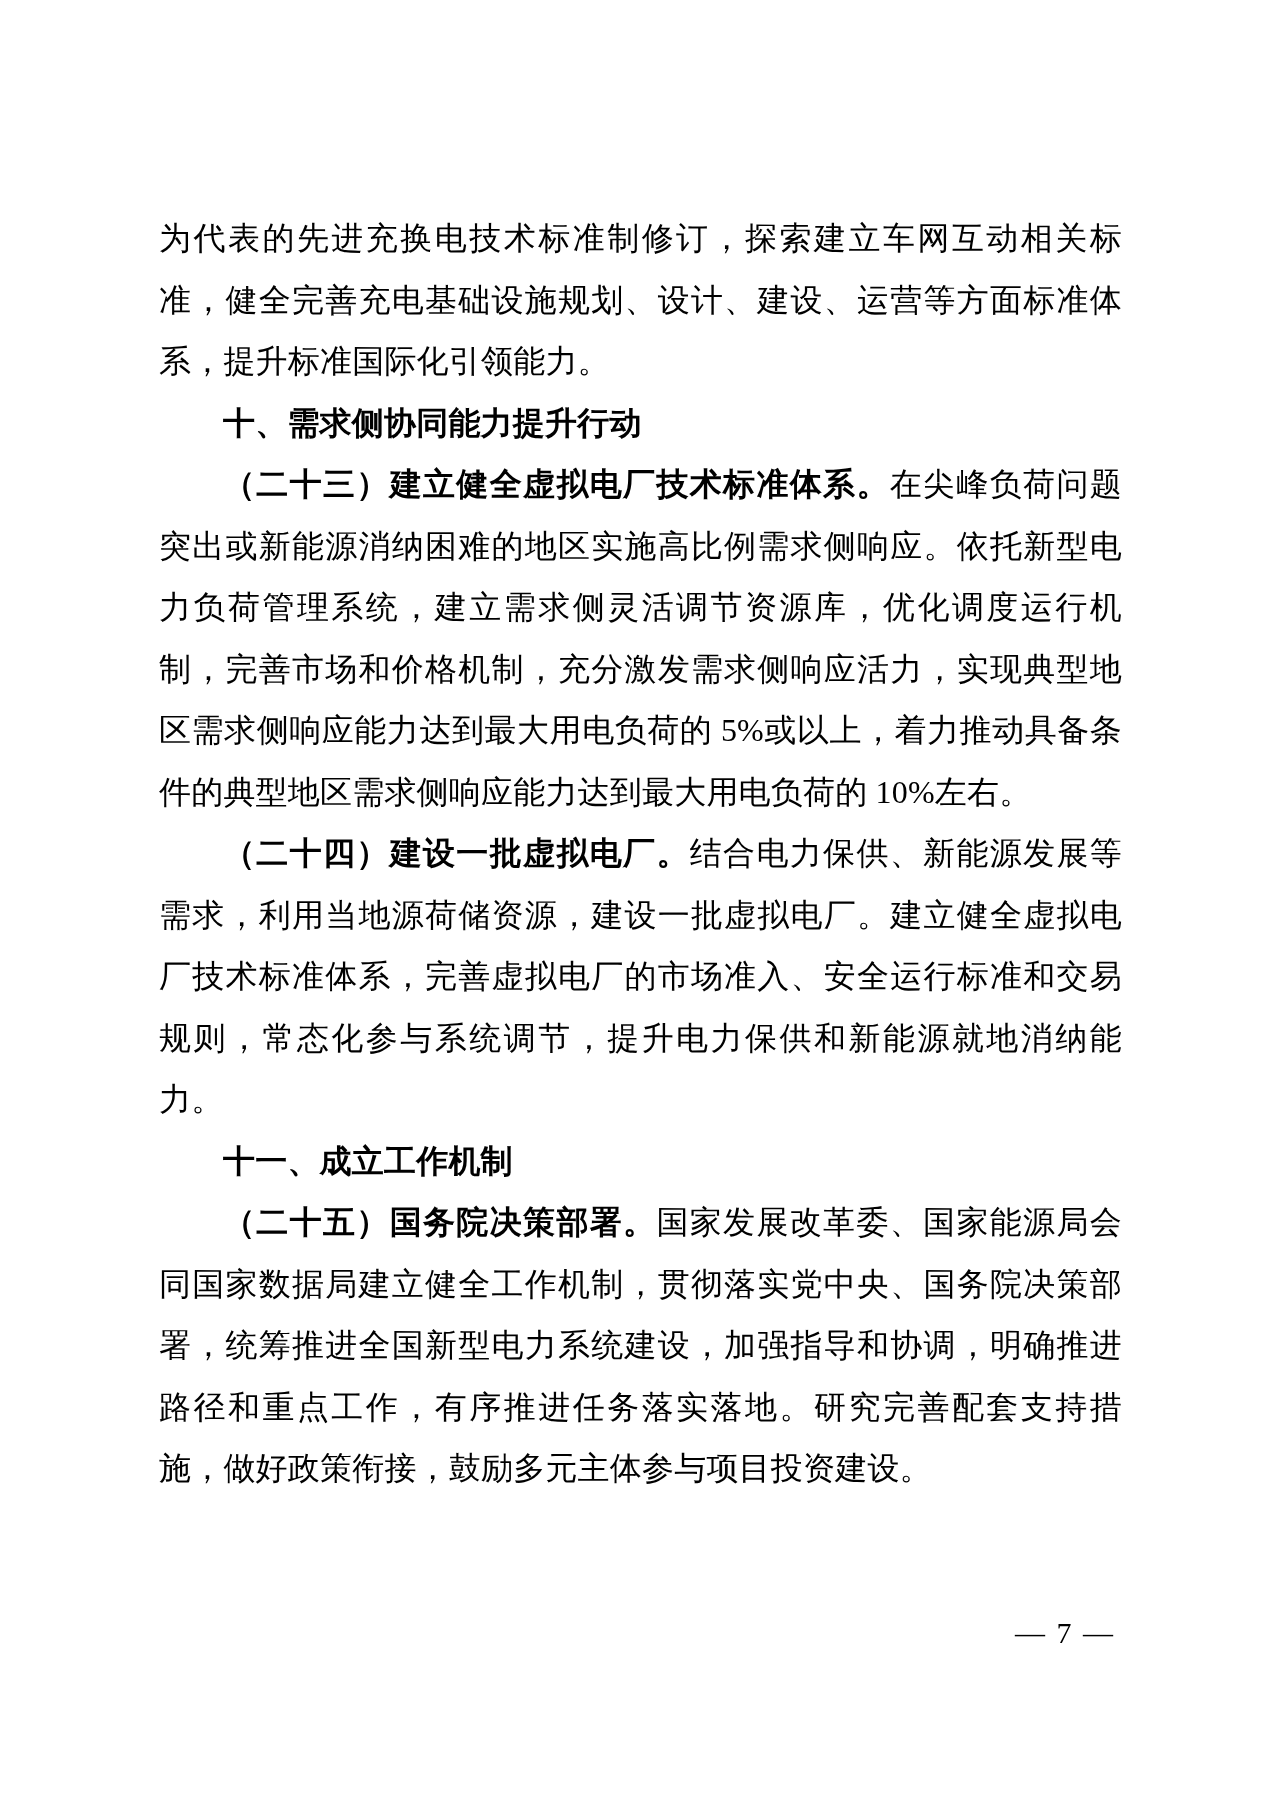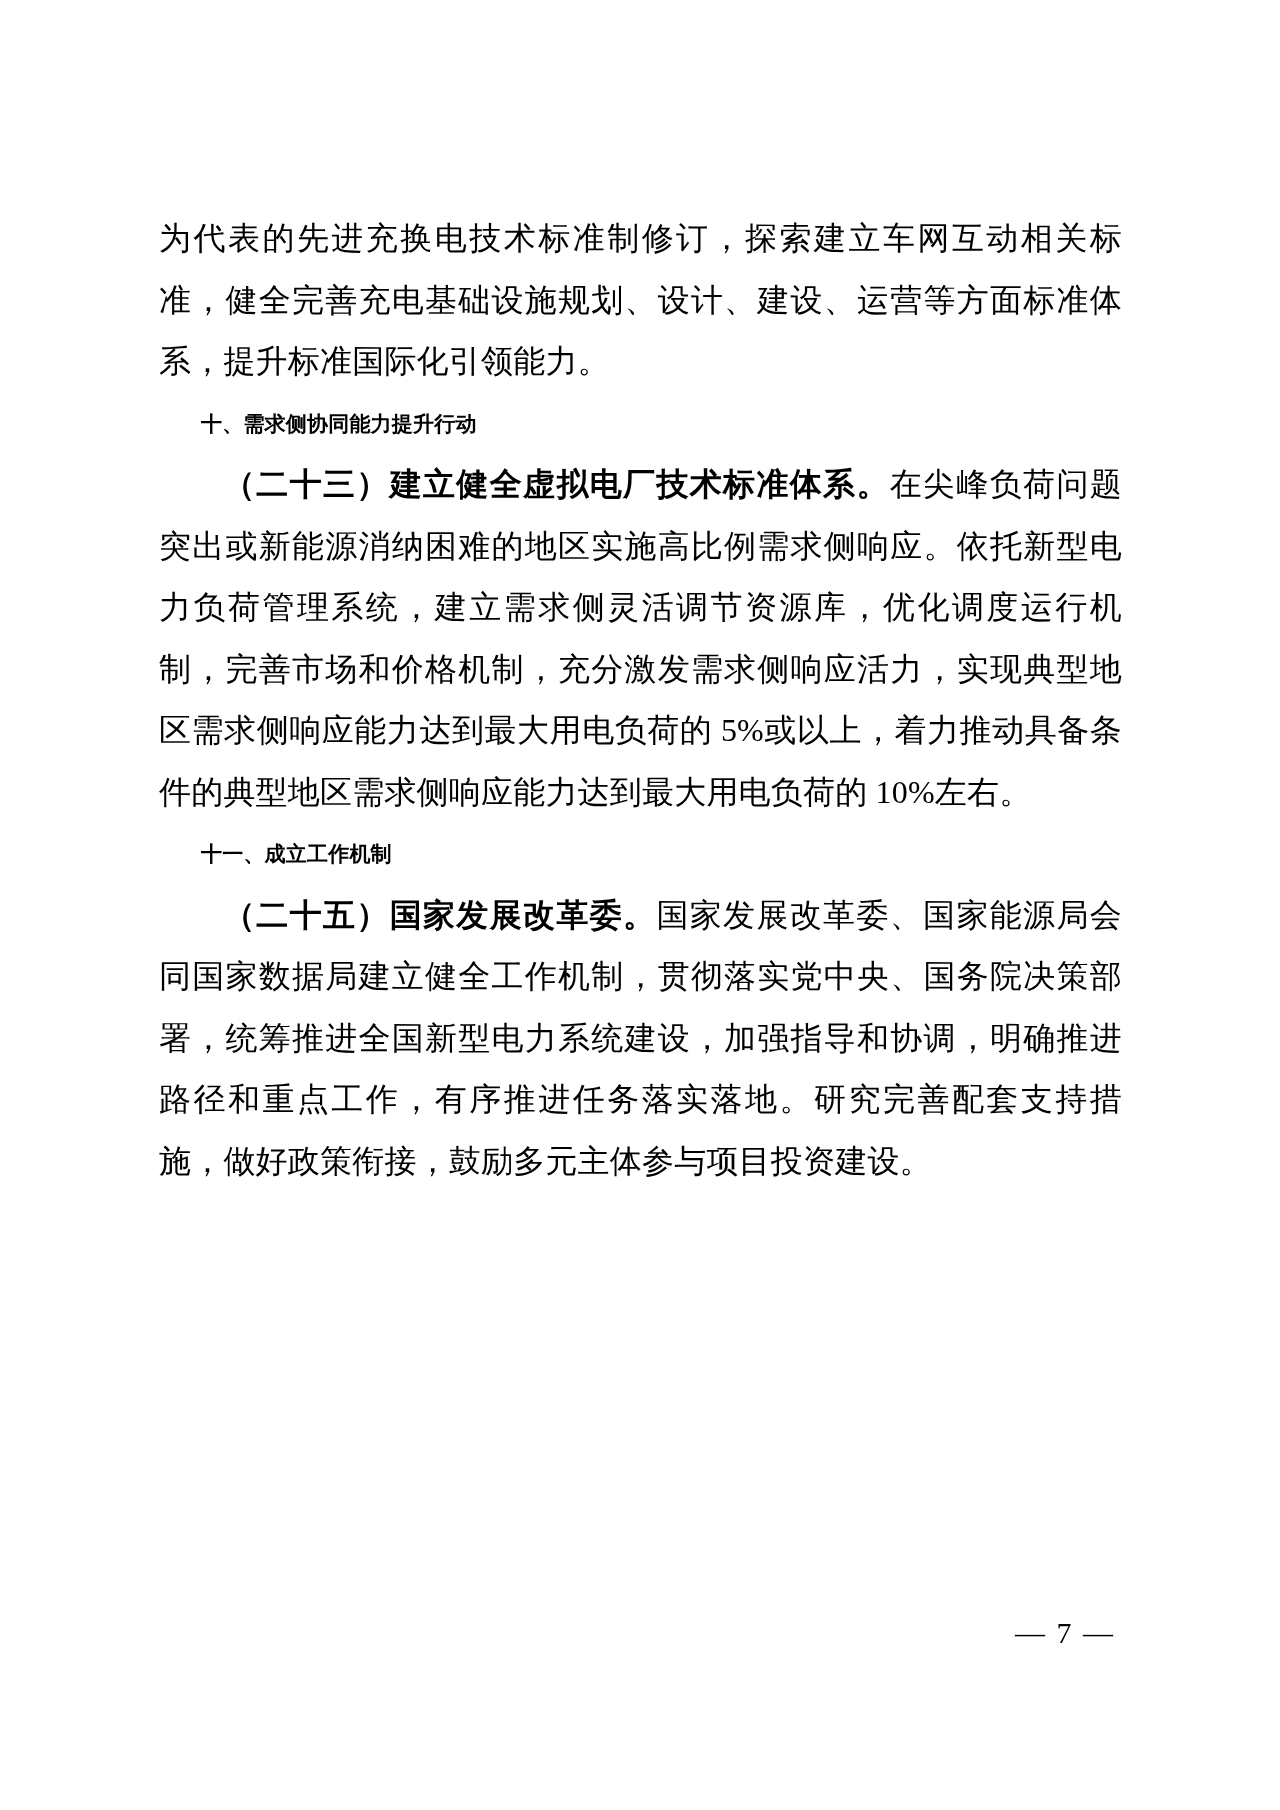--- a/index.html
+++ b/index.html
@@ -29,21 +29,21 @@
     text-align: justify;
     text-justify: inter-ideograph;
     letter-spacing: 0.2px;
     font-weight: 400;
   }
   .para.indent {
     text-indent: 2em;
   }
   .section-heading {
     margin: 0;
-    font-size: 21px;
+    font-size: 32px;
     line-height: 61.5px;
     text-indent: 2em;
     font-weight: 700;
     font-family: "Liberation Sans", "DejaVu Sans", sans-serif;
     letter-spacing: 0.2px;
   }
   .lead {
     font-weight: 700;
   }
   .page-number {
@@ -64,23 +64,24 @@
 <div class="page">
 
   <div class="text-block">
 
     <p class="para">为代表的先进充换电技术标准制修订，探索建立车网互动相关标准，健全完善充电基础设施规划、设计、建设、运营等方面标准体系，提升标准国际化引领能力。</p>
 
     <p class="section-heading">十、需求侧协同能力提升行动</p>
 
     <p class="para indent"><span class="lead">（二十三）建立健全虚拟电厂技术标准体系。</span><span>在尖峰负荷问题突出或新能源消纳困难的地区实施高比例需求侧响应。依托新型电力负荷管理系统，建立需求侧灵活调节资源库，优化调度运行机制，完善市场和价格机制，充分激发需求侧响应活力，实现典型地区需求侧响应能力达到最大用电负荷的 5%或以上，着力推动具备条件的典型地区需求侧响应能力达到最大用电负荷的 10%左右。</span></p>
 
+    <p class="para indent"><span class="lead">（二十四）建设一批虚拟电厂。</span><span>结合电力保供、新能源发展等需求，利用当地源荷储资源，建设一批虚拟电厂。建立健全虚拟电厂技术标准体系，完善虚拟电厂的市场准入、安全运行标准和交易规则，常态化参与系统调节，提升电力保供和新能源就地消纳能力。</span></p>
 
     <p class="section-heading">十一、成立工作机制</p>
 
-    <p class="para indent"><span class="lead">（二十五）国家发展改革委。</span><span>国家发展改革委、国家能源局会同国家数据局建立健全工作机制，贯彻落实党中央、国务院决策部署，统筹推进全国新型电力系统建设，加强指导和协调，明确推进路径和重点工作，有序推进任务落实落地。研究完善配套支持措施，做好政策衔接，鼓励多元主体参与项目投资建设。</span></p>
+    <p class="para indent"><span class="lead">（二十五）国务院决策部署。</span><span>国家发展改革委、国家能源局会同国家数据局建立健全工作机制，贯彻落实党中央、国务院决策部署，统筹推进全国新型电力系统建设，加强指导和协调，明确推进路径和重点工作，有序推进任务落实落地。研究完善配套支持措施，做好政策衔接，鼓励多元主体参与项目投资建设。</span></p>
 
 
   </div>
 
   <div class="page-number">— 7 —</div>
 
 </div>
 
 </body></html>

